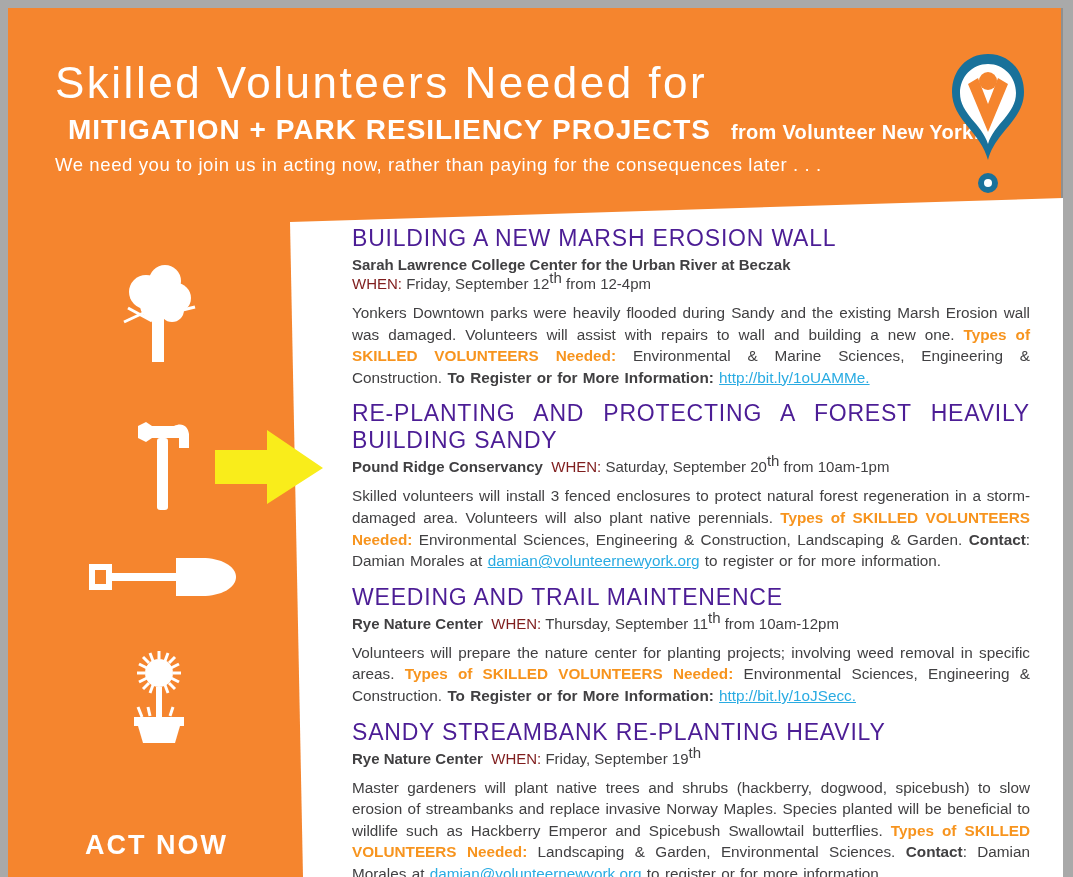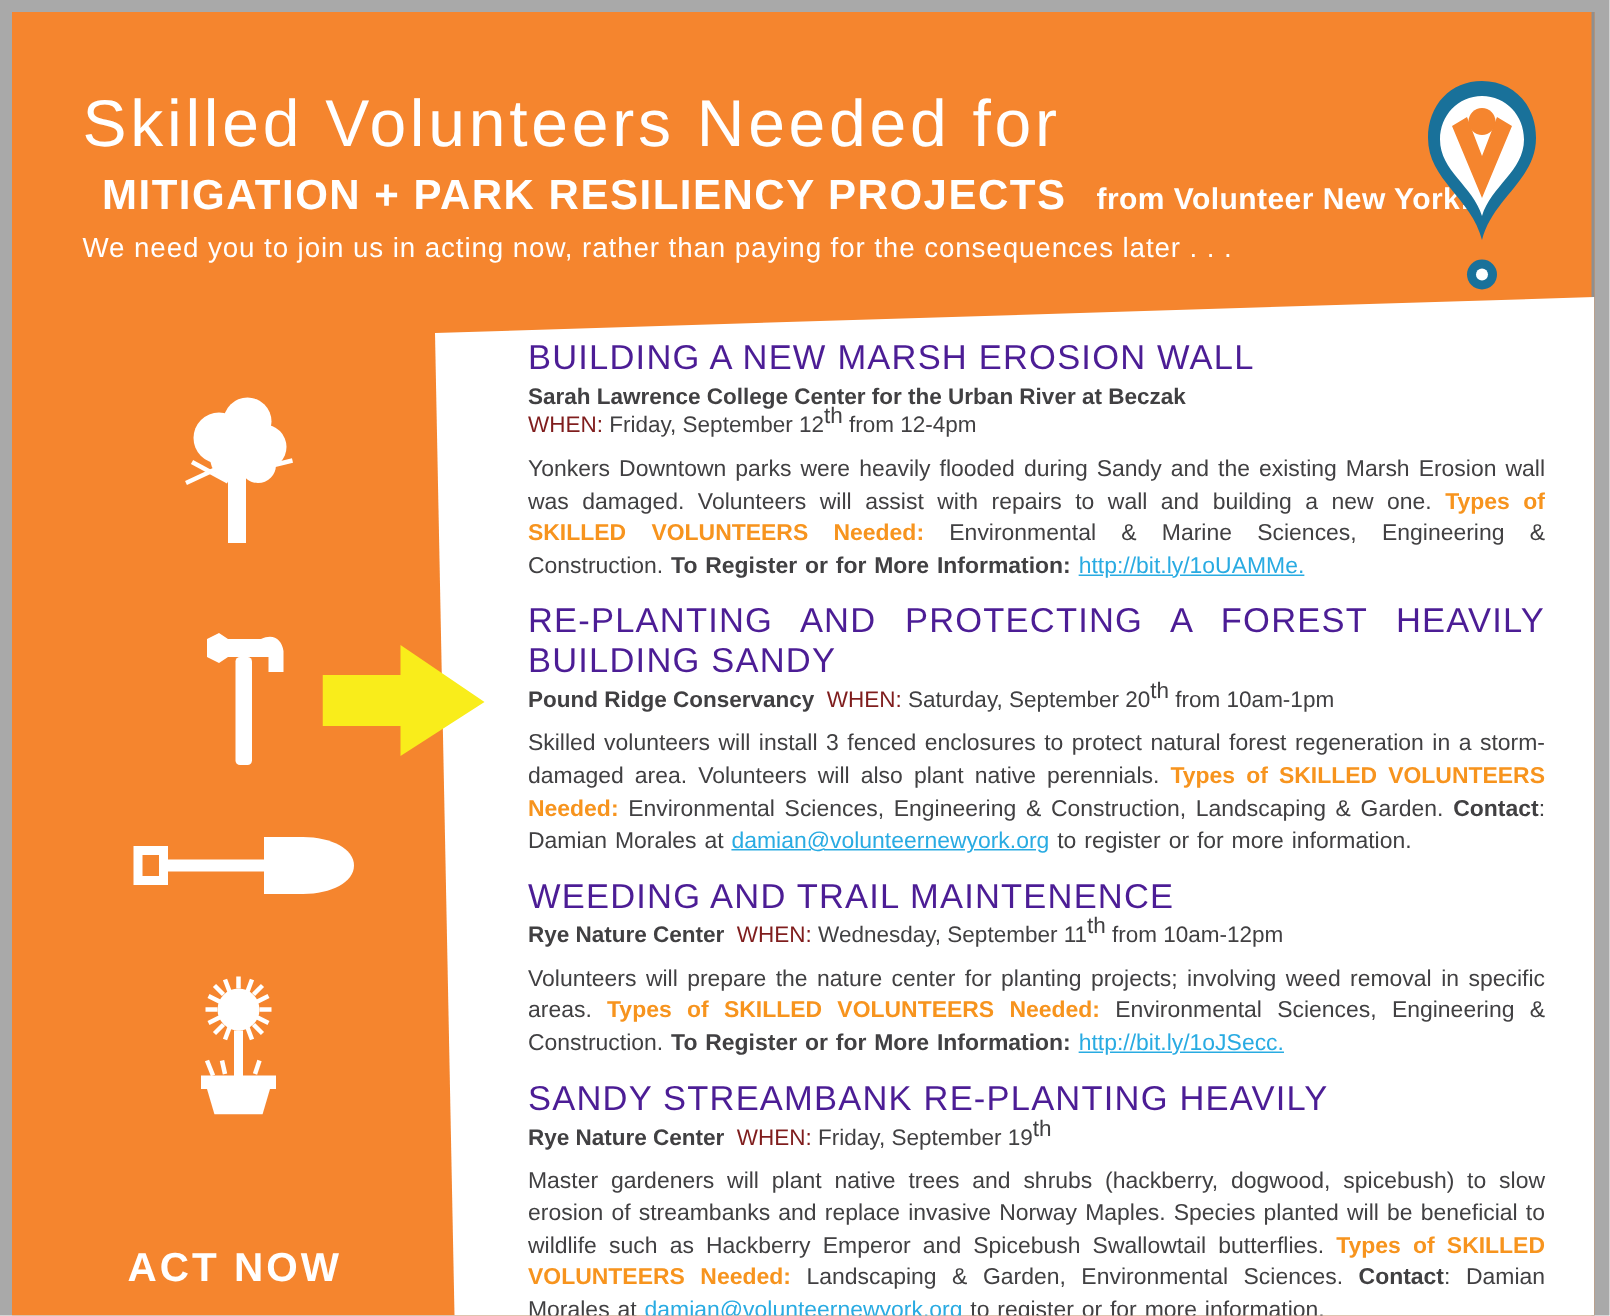--- a/index.html
+++ b/index.html
@@ -159,21 +159,21 @@
       <h2 class="sec-title">RE-PLANTING AND PROTECTING A FOREST HEAVILY BUILDING SANDY</h2>
       <div>
           <div class="meta-line"><span class="r-b">Pound Ridge Conservancy</span><span class="r-n">&nbsp; </span><span class="r-o">WHEN:</span><span class="r-n"> Saturday, September 20</span><sup class="r-sup">th</sup><span class="r-n"> from 10am-1pm</span></div>
         </div>
       <p class="sec-body"><span class="r-n">Skilled volunteers will install 3 fenced enclosures to protect natural forest regeneration in a storm-damaged area. Volunteers will also plant native perennials. </span><span class="r-ob">Types of SKILLED VOLUNTEERS Needed:</span><span class="r-n"> Environmental Sciences, Engineering &amp; Construction, Landscaping &amp; Garden. </span><span class="r-b">Contact</span><span class="r-n">: Damian Morales at </span><a class="r-a" href="#">damian@volunteernewyork.org</a><span class="r-n"> to register or for more information.</span></p>
     </div>
 
     <div class="section">
       <h2 class="sec-title">WEEDING AND TRAIL MAINTENENCE</h2>
       <div>
-          <div class="meta-line"><span class="r-b">Rye Nature Center</span><span class="r-n">&nbsp; </span><span class="r-o">WHEN:</span><span class="r-n"> Wednesday, September 11</span><sup class="r-sup">th</sup><span class="r-n"> from 10am-12pm</span></div>
+          <div class="meta-line"><span class="r-b">Rye Nature Center</span><span class="r-n">&nbsp; </span><span class="r-o">WHEN:</span><span class="r-n"> Thursday, September 11</span><sup class="r-sup">th</sup><span class="r-n"> from 10am-12pm</span></div>
         </div>
       <p class="sec-body"><span class="r-n">Volunteers will prepare the nature center for planting projects; involving weed removal in specific areas. </span><span class="r-ob">Types of SKILLED VOLUNTEERS Needed:</span><span class="r-n"> Environmental Sciences, Engineering &amp; Construction. </span><span class="r-b">To Register or for More Information:</span><span class="r-n"> </span><a class="r-a" href="#">http://bit.ly/1oJSecc.</a></p>
     </div>
 
     <div class="section">
       <h2 class="sec-title">SANDY STREAMBANK RE-PLANTING HEAVILY</h2>
       <div>
           <div class="meta-line"><span class="r-b">Rye Nature Center</span><span class="r-n">&nbsp; </span><span class="r-o">WHEN:</span><span class="r-n"> Friday, September 19</span><sup class="r-sup">th</sup></div>
         </div>
       <p class="sec-body"><span class="r-n">Master gardeners will plant native trees and shrubs (hackberry, dogwood, spicebush) to slow erosion of streambanks and replace invasive Norway Maples. Species planted will be beneficial to wildlife such as Hackberry Emperor and Spicebush Swallowtail butterflies. </span><span class="r-ob">Types of SKILLED VOLUNTEERS Needed:</span><span class="r-n"> Landscaping &amp; Garden, Environmental Sciences. </span><span class="r-b">Contact</span><span class="r-n">: Damian Morales at </span><a class="r-a" href="#">damian@volunteernewyork.org</a><span class="r-n"> to register or for more information.</span></p>

